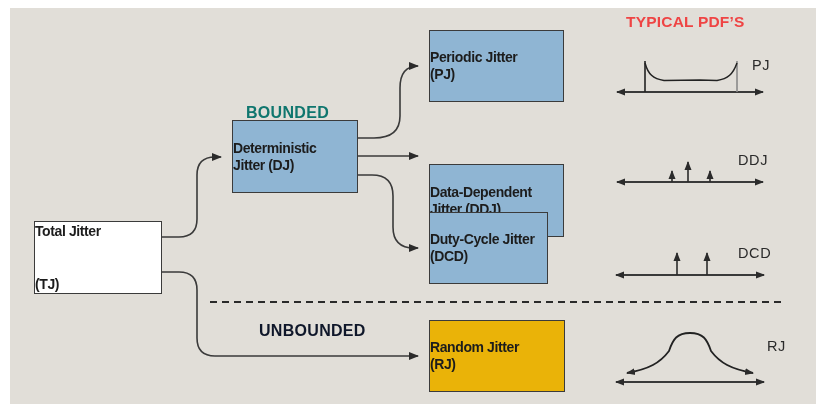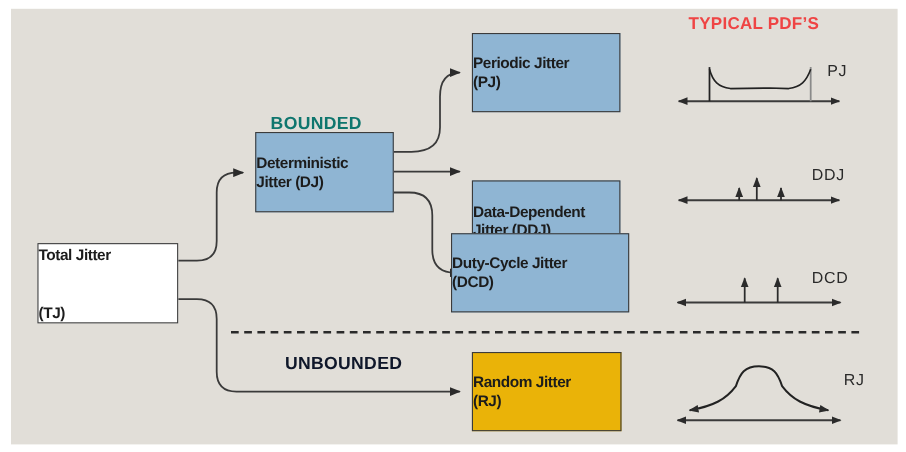--- a/index.html
+++ b/index.html
@@ -18,21 +18,21 @@
     font-size:14px;font-weight:700;letter-spacing:-0.4px;color:#1c1c1c;
     line-height:17px;text-align:center;
   }
   .node.white{background:#ffffff;}
   .node.blue{background:#8fb5d3;}
   .node.orange{background:#eab308;}
   .n-tj {left:34px; top:221px;width:128px;height:73px;gap:36px;}
   .n-dj {left:232px;top:120px;width:126px;height:73px;}
   .n-pj {left:429px;top:30px; width:135px;height:72px;}
   .n-ddj{left:429px;top:120px;width:135px;height:73px;margin-top:44px;}
-  .n-dcd{left:410px;top:212px;width:162px;height:72px;}
+  .n-dcd{left:429px;top:212px;width:119px;height:72px;}
   .n-rj {left:429px;top:320px;width:136px;height:72px;}
   .sec-label{
     position:absolute;font-weight:700;font-size:16px;letter-spacing:0.3px;
   }
   .bounded{left:246px;top:104px;color:#0f766e;}
   .unbounded{left:229px;top:322px;color:#0f172a;margin-left:30px;}
   .pdf-header{
     position:absolute;left:626px;top:13px;color:#ef4444;
     font-weight:700;font-size:15.5px;letter-spacing:0.2px;
   }

